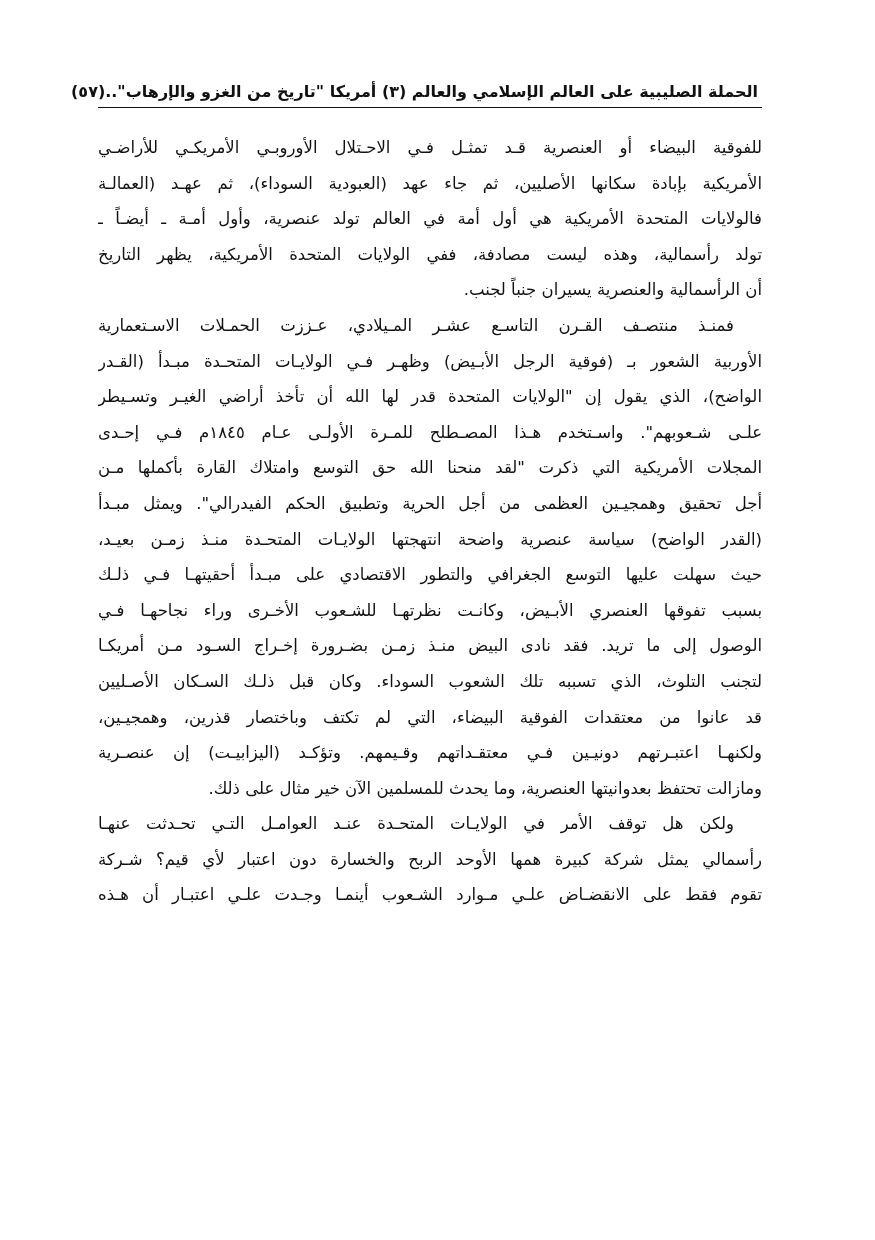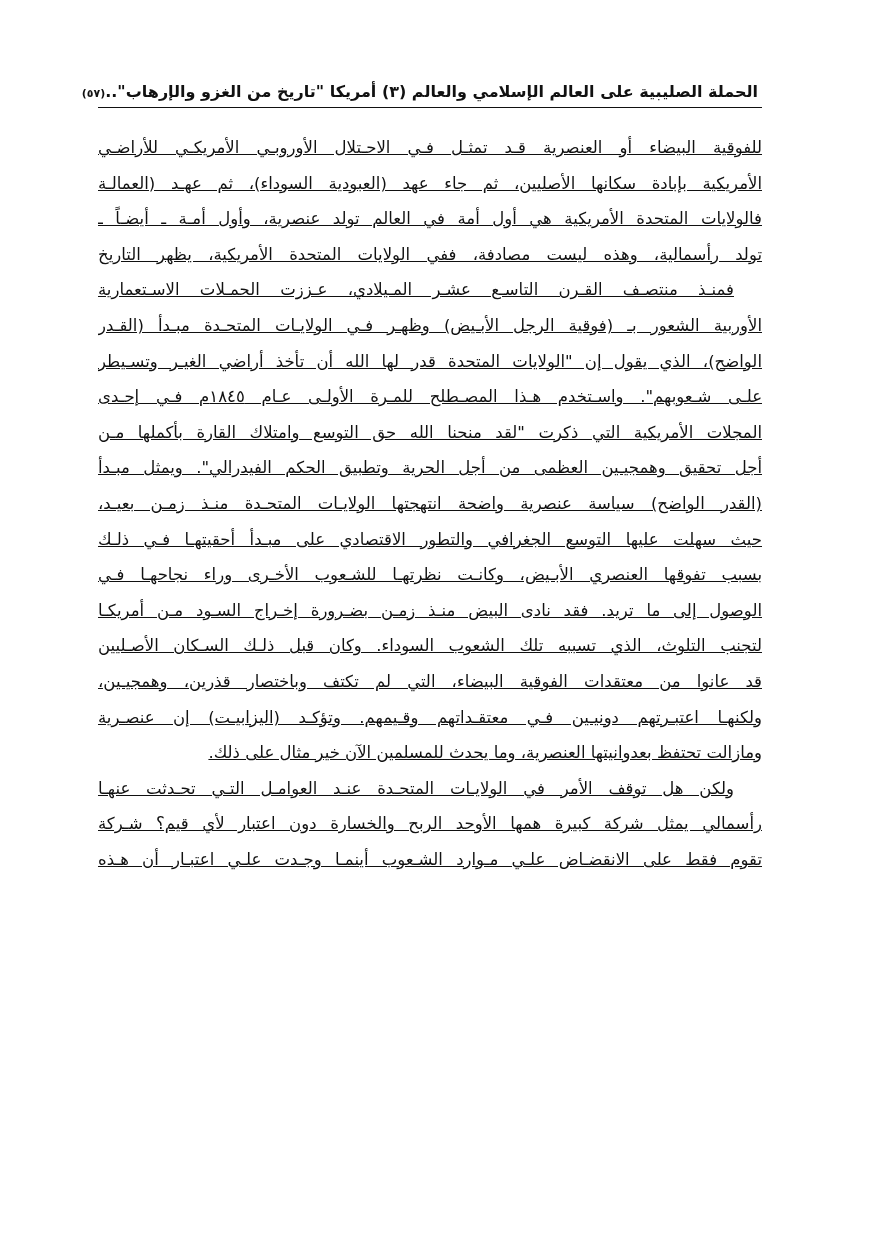--- a/index.html
+++ b/index.html
@@ -31,31 +31,30 @@
       border-bottom: 1.5px solid #111111;
     }
     .header-title {
       font-weight: bold;
       font-size: 16px;
       white-space: nowrap;
       letter-spacing: -0.2px;
     }
     .page-number {
       font-weight: bold;
-      font-size: 11px;
+      font-size: 16px;
       white-space: nowrap;
       direction: rtl;
     }
     .body-text {
       margin-top: 22px;
       font-size: 16.5px;
       line-height: 35.6px;
       text-align: justify;
       text-align-last: right;
-      text-decoration: underline;
     }
     .line {
       display: block;
       text-align: justify;
       text-align-last: justify;
       white-space: nowrap;
       overflow: hidden;
     }
     .line.last {
       text-align-last: right;
@@ -75,20 +74,21 @@
     <span class="header-title">الحملة الصليبية على العالم الإسلامي والعالم (٣) أمريكا "تاريخ من الغزو والإرهاب"..</span>
     <span class="page-number">(٥٧)</span>
   </div>
 
   <div class="body-text">
     <div class="paragraph">
       <span class="line">للفوقية البيضاء أو العنصرية قـد تمثـل فـي الاحـتلال الأوروبـي الأمريكـي للأراضـي</span>
       <span class="line">الأمريكية بإبادة سكانها الأصليين، ثم جاء عهد (العبودية السوداء)، ثم عهـد (العمالـة</span>
       <span class="line">فالولايات المتحدة الأمريكية هي أول أمة في العالم تولد عنصرية، وأول أمـة ـ أيضـاً ـ</span>
       <span class="line">تولد رأسمالية، وهذه ليست مصادفة، ففي الولايات المتحدة الأمريكية، يظهر التاريخ</span>
+      <span class="line last">أن الرأسمالية والعنصرية يسيران جنباً لجنب.</span>
     </div>
 
     <div class="paragraph">
       <span class="line indent">فمنـذ منتصـف القـرن التاسـع عشـر المـيلادي، عـززت الحمـلات الاسـتعمارية</span>
       <span class="line">الأوربية الشعور بـ (فوقية الرجل الأبـيض) وظهـر فـي الولايـات المتحـدة مبـدأ (القـدر</span>
       <span class="line">الواضح)، الذي يقول إن "الولايات المتحدة قدر لها الله أن تأخذ أراضي الغيـر وتسـيطر</span>
       <span class="line">علـى شـعوبهم". واسـتخدم هـذا المصـطلح للمـرة الأولـى عـام ١٨٤٥م فـي إحـدى</span>
       <span class="line">المجلات الأمريكية التي ذكرت "لقد منحنا الله حق التوسع وامتلاك القارة بأكملها مـن</span>
       <span class="line">أجل تحقيق وهمجيـين العظمى من أجل الحرية وتطبيق الحكم الفيدرالي". ويمثل مبـدأ</span>
       <span class="line">(القدر الواضح) سياسة عنصرية واضحة انتهجتها الولايـات المتحـدة منـذ زمـن بعيـد،</span>

